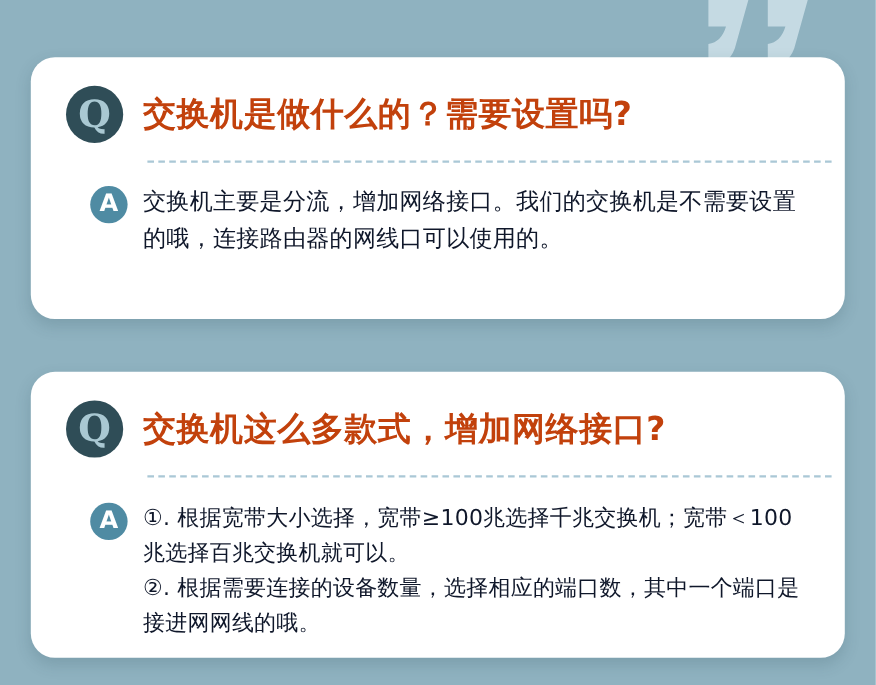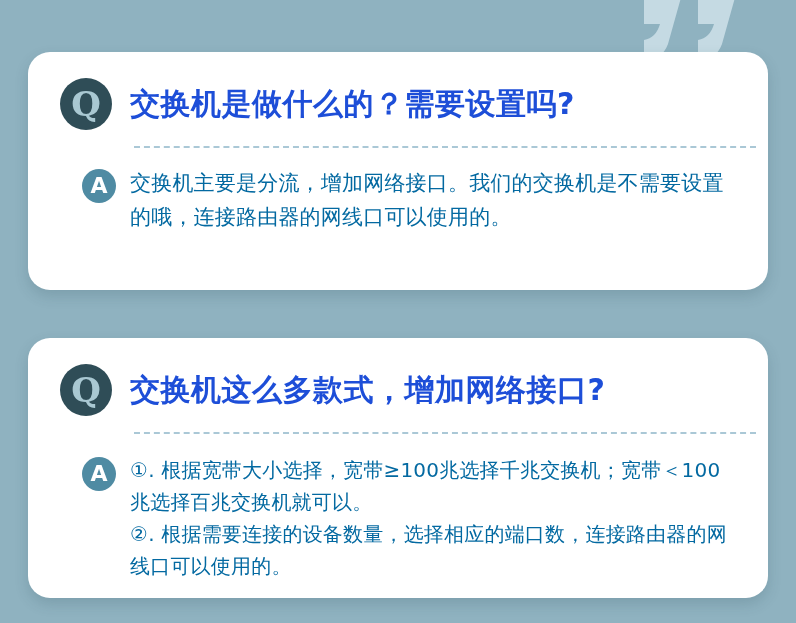--- a/index.html
+++ b/index.html
@@ -79,21 +79,21 @@
   .badge-a {
     width: 34px;
     height: 34px;
     background: #4f8ba3;
     color: #ffffff;
     font-size: 22px;
     font-family: "DejaVu Sans", "Liberation Sans", sans-serif;
   }
 
   .q-title {
-    color: #1d4ed8;
+    color: #c2410c;
     font-size: 30px;
     font-weight: bold;
     letter-spacing: 0.5px;
     white-space: nowrap;
   }
 
   .divider {
     margin: 16px 0 0 76px;
     width: 622px;
     height: 0;
@@ -105,21 +105,21 @@
     align-items: flex-start;
     gap: 14px;
     margin-top: 18px;
     padding-left: 24px;
   }
   .a-row .badge-a {
     margin-top: 3px;
   }
 
   .a-text {
-    color: #0369a1;
+    color: #0f172a;
     font-size: 21px;
     line-height: 1.62;
     letter-spacing: 0.2px;
     text-indent: 0;
   }
   .a-text p {
     margin: 0;
   }
 
   .card-2 .a-row {
@@ -157,18 +157,18 @@
   <div class="faq-card card-2">
     <div class="q-row">
       <div class="badge badge-q">Q</div>
       <div class="q-title">交换机这么多款式，增加网络接口?</div>
     </div>
     <div class="divider"></div>
     <div class="a-row">
       <div class="badge badge-a">A</div>
       <div class="a-text">
         <p>①. 根据宽带大小选择，宽带≥100兆选择千兆交换机；宽带＜100兆选择百兆交换机就可以。</p>
-        <p>②. 根据需要连接的设备数量，选择相应的端口数，连接路由器的网线口可以使用的。</p>
+        <p>②. 根据需要连接的设备数量，选择相应的端口数，其中一个端口是接进网网线的哦。</p>
       </div>
     </div>
   </div>
 
 </div>
 
 </body></html>

